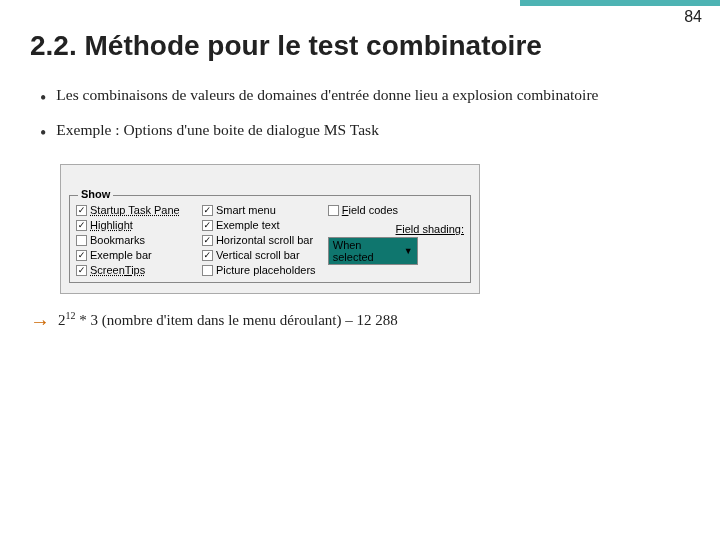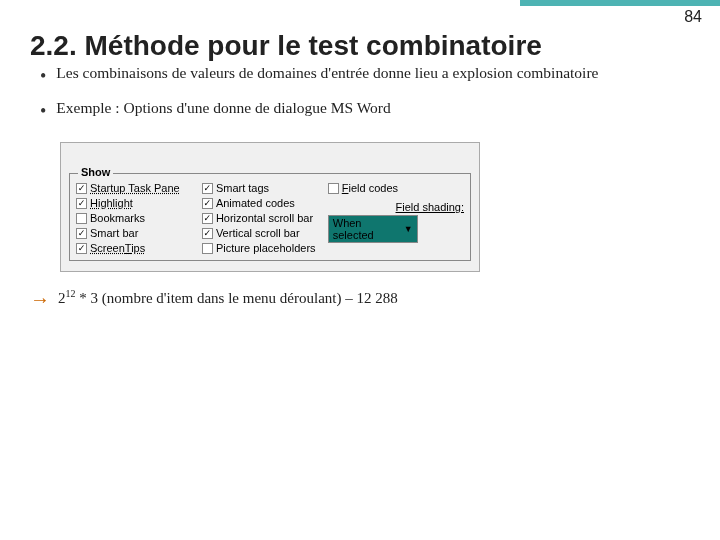--- a/index.html
+++ b/index.html
@@ -39,20 +39,21 @@
       top: 30px;
       left: 30px;
       right: 30px;
       bottom: 30px;
     }
 
     .slide-title {
       font-size: 28px;
       font-weight: bold;
       color: #222;
+      margin-bottom: 22px;
       font-family: Arial, sans-serif;
       border-bottom: none;
     }
 
     .bullet-points {
       margin-left: 10px;
       margin-bottom: 18px;
     }
 
     .bullet-item {
@@ -210,21 +211,21 @@
 
   <div class="slide-title">2.2. Méthode pour le test combinatoire</div>
 
   <div class="bullet-points">
     <div class="bullet-item">
       <span class="bullet-dot">•</span>
       <span>Les combinaisons de valeurs de domaines d'entrée donne lieu a explosion combinatoire</span>
     </div>
     <div class="bullet-item">
       <span class="bullet-dot">•</span>
-      <span>Exemple : Options d'une donne de dialogue MS Word</span>
+      <span>Exemple : Options d'une boite de dialogue MS Task</span>
     </div>
   </div>
 
   <div class="dialog-box">
     <div class="show-group">
       <span class="show-group-title">Show</span>
       <div class="dialog-columns">
 
         <div class="dialog-col">
           <div class="checkbox-row">
@@ -234,36 +235,36 @@
           <div class="checkbox-row">
             <div class="checkbox-box checked"></div>
             <span style="text-decoration:underline dotted;">Highlight</span>
           </div>
           <div class="checkbox-row">
             <div class="checkbox-box unchecked"></div>
             <span>Bookmarks</span>
           </div>
           <div class="checkbox-row">
             <div class="checkbox-box checked"></div>
-            <span>Smart bar</span>
+            <span>Exemple bar</span>
           </div>
           <div class="checkbox-row">
             <div class="checkbox-box checked"></div>
             <span style="text-decoration:underline dotted;">Screen<span style="text-decoration:underline;">T</span>ips</span>
           </div>
         </div>
 
         <div class="dialog-col">
           <div class="checkbox-row">
             <div class="checkbox-box checked"></div>
-            <span>Smart tags</span>
-          </div>
-          <div class="checkbox-row">
-            <div class="checkbox-box checked"></div>
-            <span>Animated codes</span>
+            <span>Smart menu</span>
+          </div>
+          <div class="checkbox-row">
+            <div class="checkbox-box checked"></div>
+            <span>Exemple text</span>
           </div>
           <div class="checkbox-row">
             <div class="checkbox-box checked"></div>
             <span>Horizontal scroll bar</span>
           </div>
           <div class="checkbox-row">
             <div class="checkbox-box checked"></div>
             <span>Vertical scroll bar</span>
           </div>
           <div class="checkbox-row">

